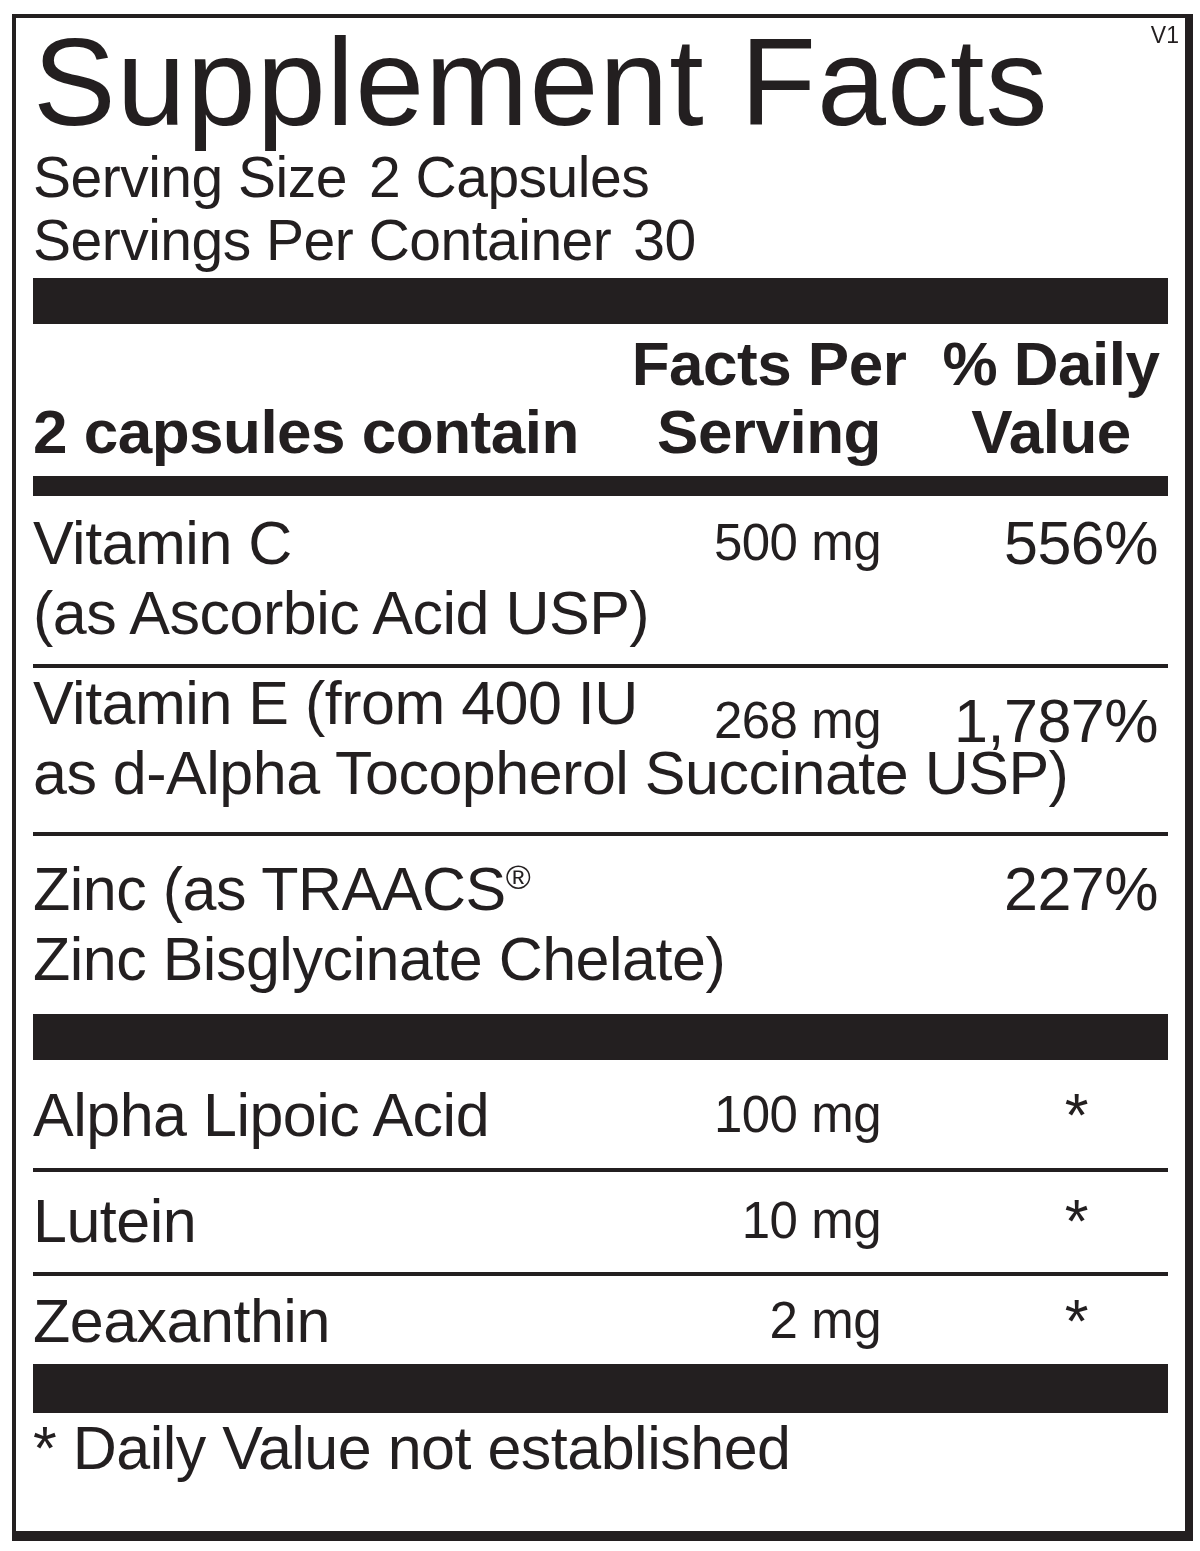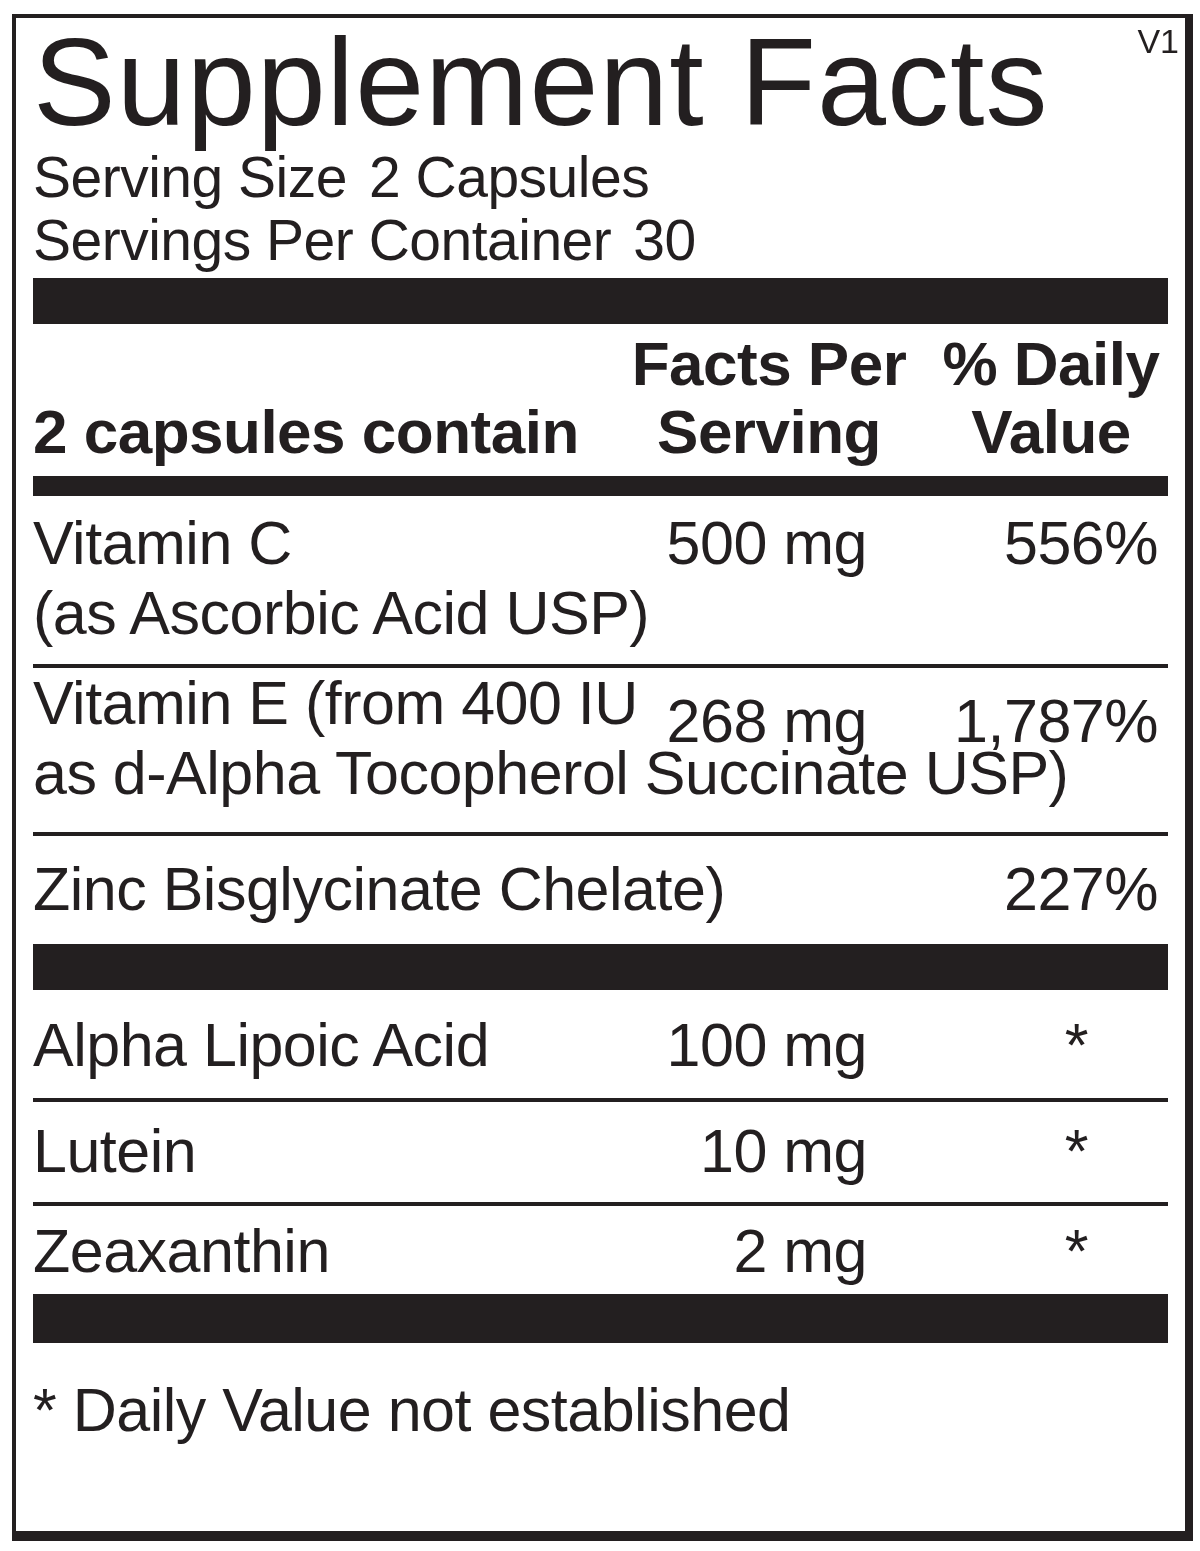--- a/index.html
+++ b/index.html
@@ -26,21 +26,21 @@
     border-style: solid;
     border-color: #231f20;
     border-width: 4px 8px 10px 4px;
     padding: 0 17px;
     background: #ffffff;
   }
   .version {
     position: absolute;
     top: 6px;
     right: 6px;
-    font-size: 34px;
+    font-size: 23px;
     line-height: 1;
     letter-spacing: 0px;
   }
   .title {
     margin: 2px 0 0 0;
     font-size: 124px;
     line-height: 1.0;
     font-weight: normal;
     letter-spacing: 1px;
     white-space: nowrap;
@@ -111,22 +111,22 @@
     letter-spacing: -0.5px;
   }
   .regmark {
     font-size: 34px;
     line-height: 0;
     vertical-align: super;
     letter-spacing: 0;
   }
   .amount {
     position: absolute;
-    right: 301px;
-    font-size: 61px;
+    right: 287px;
+    font-size: 51px;
     line-height: 70px;
     letter-spacing: -0.5px;
     white-space: nowrap;
   }
   .dv {
     position: absolute;
     right: 10px;
     font-size: 61px;
     line-height: 70px;
     letter-spacing: -0.5px;
@@ -136,21 +136,21 @@
     right: 80px;
   }
   .row-vitc .amount, .row-vitc .dv { top: 12px; }
   .row-vite .amount, .row-vite .dv { top: 18px; }
   .row-zinc .amount, .row-zinc .dv { top: 18px; }
   .row-ala  .amount, .row-ala  .dv { top: 20px; }
   .row-lut  .amount, .row-lut  .dv { top: 14px; }
   .row-zea  .amount, .row-zea  .dv { top: 10px; margin-left: 8px; }
 
   .footnote {
-    padding-top: 32px;
+    padding-top: 0;
     font-size: 61px;
     line-height: 70px;
     letter-spacing: -0.5px;
   }
 </style>
 </head>
 <body>
 
 <div class="canvas">
   <div class="label-box">
@@ -197,20 +197,21 @@
       <div class="name">
         <div>Vitamin E (from 400 IU</div>
         <div>as d-Alpha Tocopherol Succinate USP)</div>
       </div>
       <span class="amount">268 mg</span>
       <span class="dv">1,787%</span>
     </div>
 
     <div class="row row-zinc">
       <div class="name">
+        <div><span>Zinc (as TRAACS</span><sup class="regmark">®</sup></div>
         <div>Zinc Bisglycinate Chelate)</div>
       </div>
       <span class="dv">227%</span>
     </div>
 
     <div class="bar bar-heavy"></div>
 
     <div class="row row-ala">
       <div class="name">Alpha Lipoic Acid</div>
       <span class="amount">100 mg</span>

